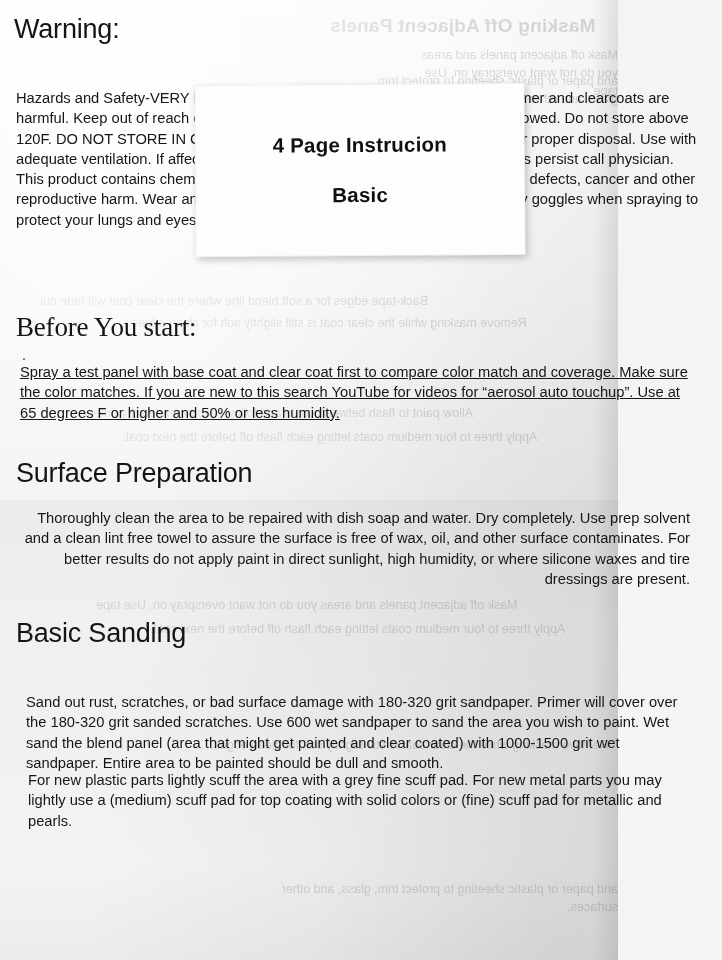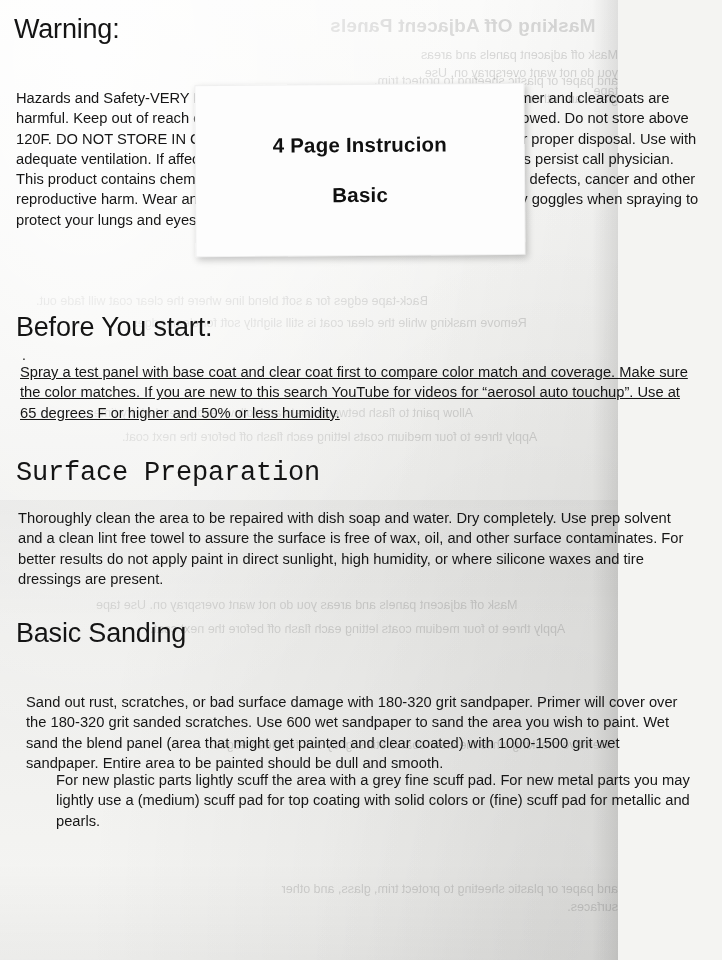--- a/index.html
+++ b/index.html
@@ -74,30 +74,30 @@
     font-size: 14.7px;
     line-height: 1.38;
     margin: 0;
     color: #161616;
   }
 
   
   #warning-heading { position: absolute; left: 14px; top: 14px; }
   #warning-text    { position: absolute; left: 16px; top: 88px; width: 686px; }
 
-  #before-heading  { position: absolute; left: 16px; top: 312px; }
+  #before-heading  { position: absolute; left: 16px; top: 312px; font-family: Liberation Serif, serif; }
   #before-dot      { position: absolute; left: 22px; top: 348px; font-size: 14px; line-height: 1; color:#161616;}
   #before-text     { position: absolute; left: 20px; top: 362px; width: 672px; text-decoration: underline; }
 
-  #surface-heading { position: absolute; left: 16px; top: 458px; font-family: Liberation Mono, monospace; }
-  #surface-text    { position: absolute; left: 18px; top: 508px; width: 672px; }
+  #surface-heading { position: absolute; left: 16px; top: 458px; }
+  #surface-text    { position: absolute; left: 18px; top: 508px; width: 672px; text-align: right; }
 
   #sanding-heading { position: absolute; left: 16px; top: 618px; }
   #sanding-text    { position: absolute; left: 26px; top: 666px; width: 662px; margin-top: 26px; }
-  #sanding-text2   { position: absolute; left: 28px; top: 770px; width: 650px; margin-left: 28px; }
+  #sanding-text2   { position: absolute; left: 28px; top: 770px; width: 650px; }
 
   
   .overlay-card {
     position: absolute;
     left: 195px;
     top: 84px;
     width: 330px;
     height: 172px;
     background: #fdfdfd;
     box-shadow: 2px 3px 7px rgba(0,0,0,0.22), 0 0 0 1px rgba(0,0,0,0.05) inset;

